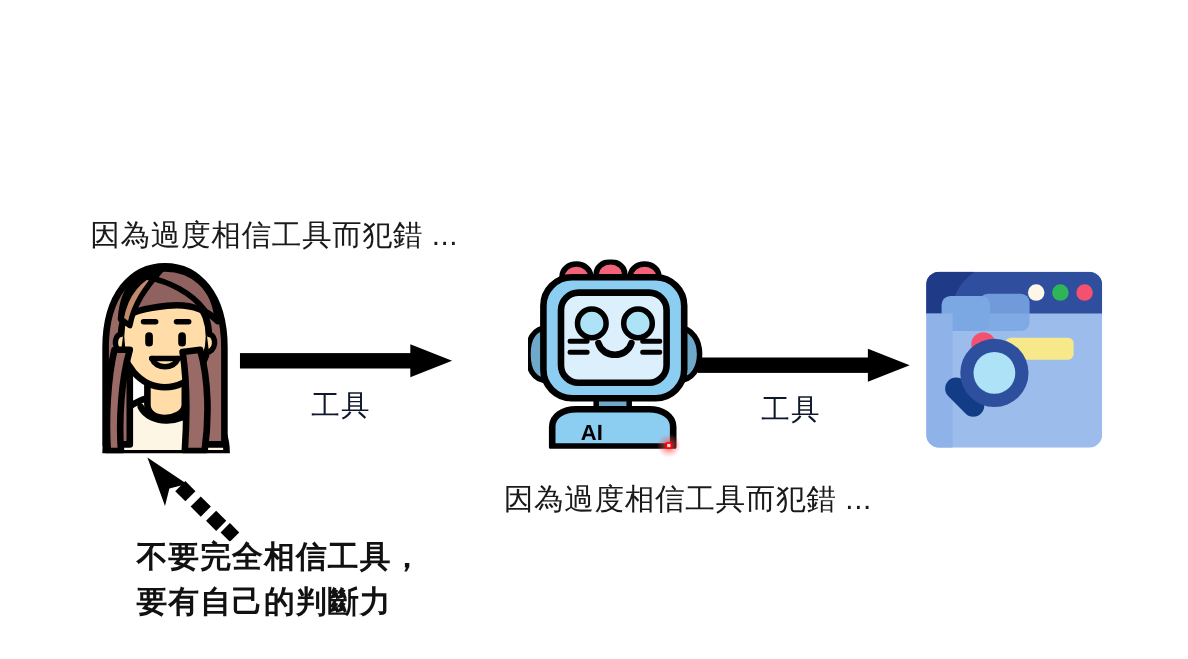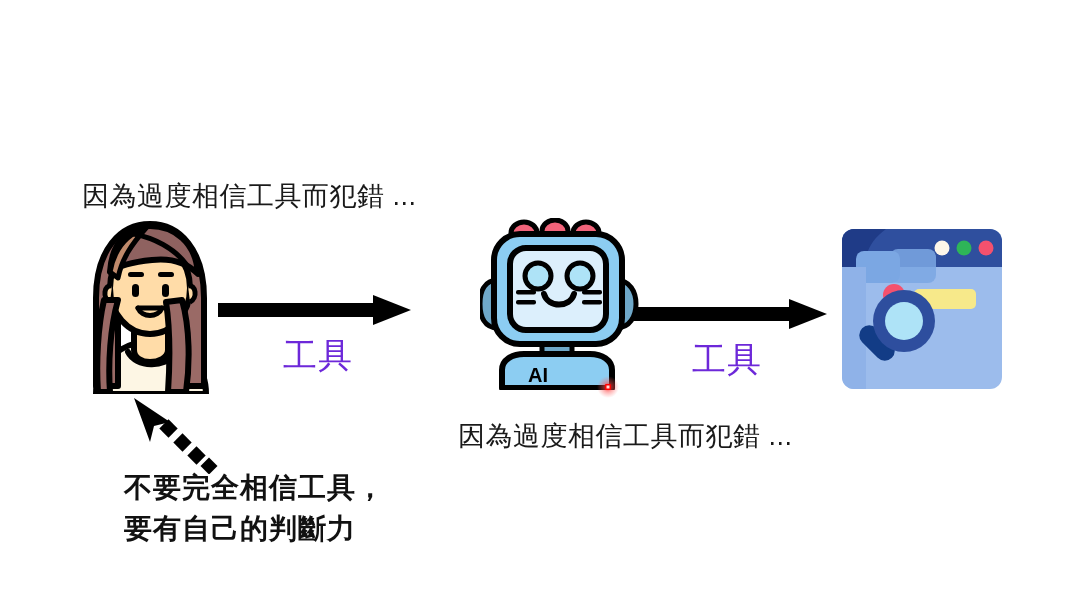--- a/index.html
+++ b/index.html
@@ -11,37 +11,37 @@
   body {
     font-family: "Liberation Sans", "DejaVu Sans", sans-serif;
   }
   #slide {
     position: relative;
     width: 1080px;
     height: 599px;
     background: #ffffff;
     overflow: hidden;
   }
-  .abs { position: absolute; }
+  .abs { position: absolute; margin-top: 18px; }
 
   
   .caption {
     font-family: "Liberation Sans", "DejaVu Sans", sans-serif;
     font-size: 27px;
     font-weight: 400;
     color: #1a1a1a;
     letter-spacing: 0.5px;
     white-space: nowrap;
     line-height: 1.2;
   }
   .arrow-label {
     font-family: Liberation Sans, sans-serif;
-    font-size: 34px;
+    font-size: 26px;
     font-weight: 400;
-    color: #6d28d9;
+    color: #0f172a;
     letter-spacing: 1px;
     white-space: nowrap;
   }
   .advice {
     font-family: "Liberation Sans", "DejaVu Sans", sans-serif;
     font-size: 28px;
     font-weight: 700;
     color: #111111;
     letter-spacing: 1px;
     white-space: nowrap;

